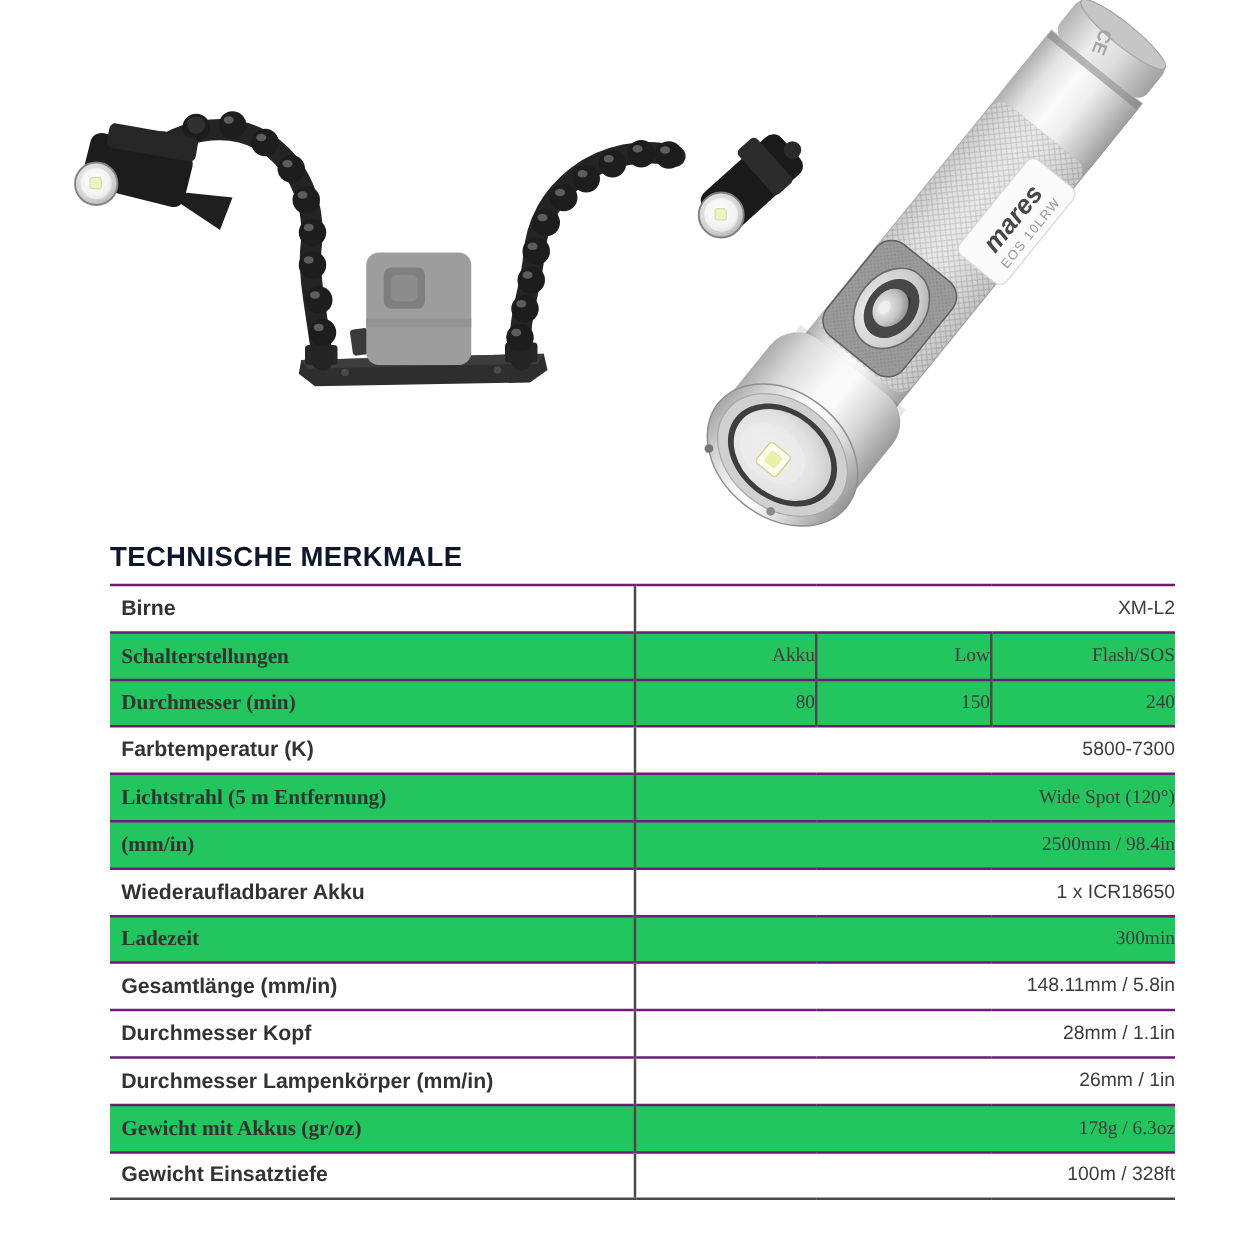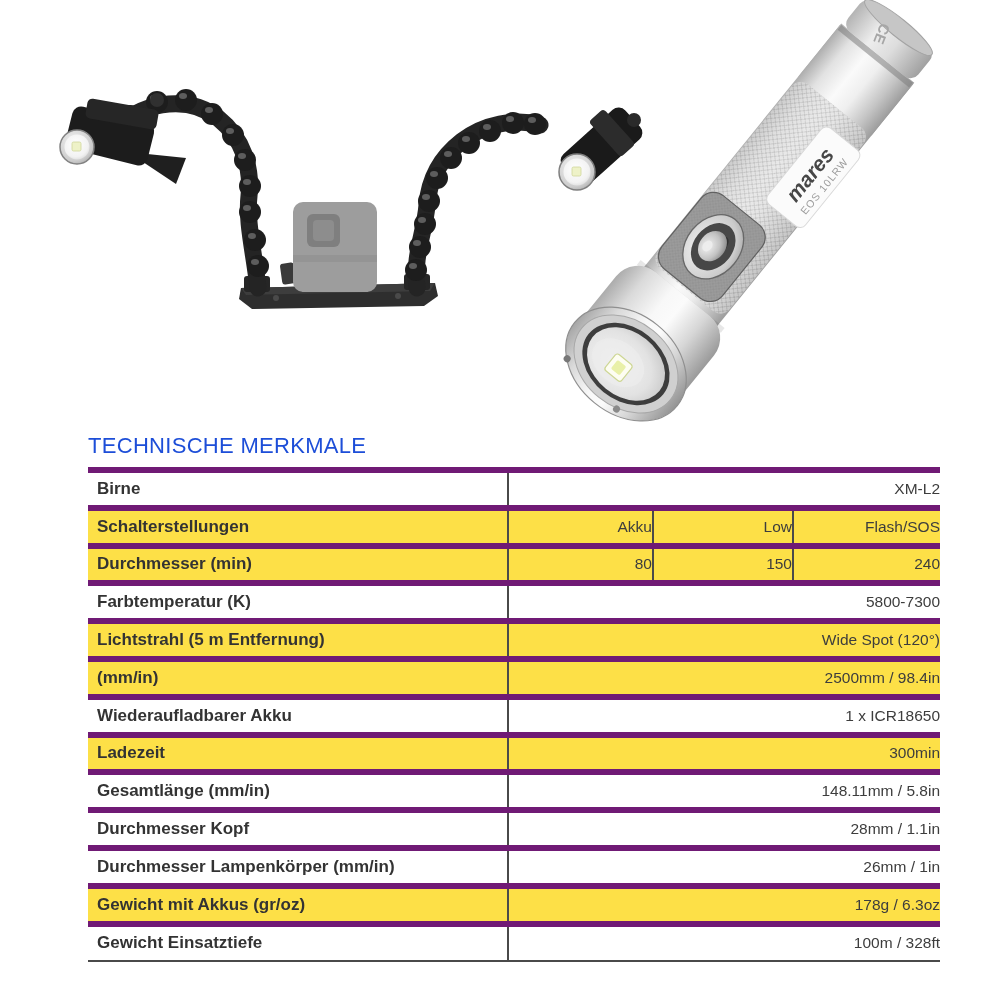--- a/index.html
+++ b/index.html
@@ -1,29 +1,29 @@
 <!DOCTYPE html>
 <html><head>
 <meta charset="utf-8">
 <style>
   html,body{margin:0;padding:0;background:#ffffff;}
   #page{position:relative;width:1000px;height:1000px;background:#ffffff;overflow:hidden;
         font-family:"Liberation Sans",sans-serif;color:#383838;}
   .photos{position:absolute;left:0;top:0;}
-  #title{position:absolute;left:88px;top:433px;font-size:22px;font-weight:normal;
-         color:#1d4ed8;letter-spacing:0.3px;}
+  #title{position:absolute;left:88px;top:433px;font-size:22px;font-weight:bold;
+         color:#0f172a;letter-spacing:0.3px;}
   #spec{position:absolute;left:88px;top:467px;width:852px;border-collapse:collapse;
         table-layout:fixed;}
   #spec tr{height:37.8px;}
-  #spec td{border-top:6px solid #701a75;padding:0;vertical-align:middle;}
+  #spec td{border-top:2px solid #701a75;padding:0;vertical-align:middle;}
   #spec tr:last-child td{border-bottom:2px solid #4a4a4a;}
   #spec td.lbl{font-weight:bold;font-size:17px;padding-left:9px;color:#333333;}
   #spec td.val{text-align:right;font-size:15.5px;color:#3d3d3d;
                border-left:2px solid #4a4a4a;}
-  #spec tr.shade td{background:#fde047;}
+  #spec tr.shade td{background:#22c55e;font-family:Liberation Serif, serif;}
 </style>
 </head>
 <body>
 
 <div id="page">
 
   <svg class="photos" width="1000" height="445" viewBox="0 0 1000 445">
     <defs>
       <linearGradient id="headGrad" gradientUnits="userSpaceOnUse" x1="0" y1="-66" x2="0" y2="66">
         <stop offset="0" stop-color="#a6a6a6"></stop>

